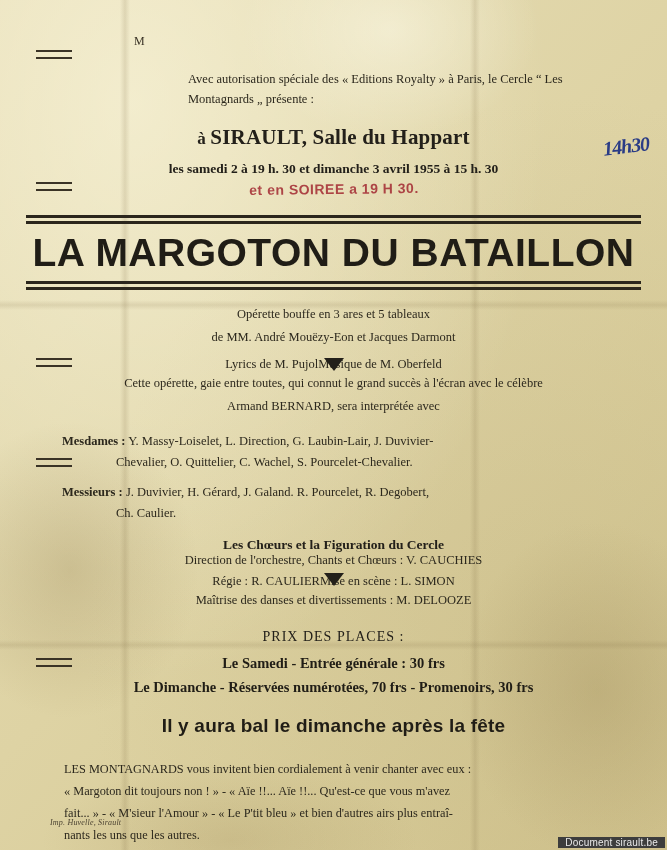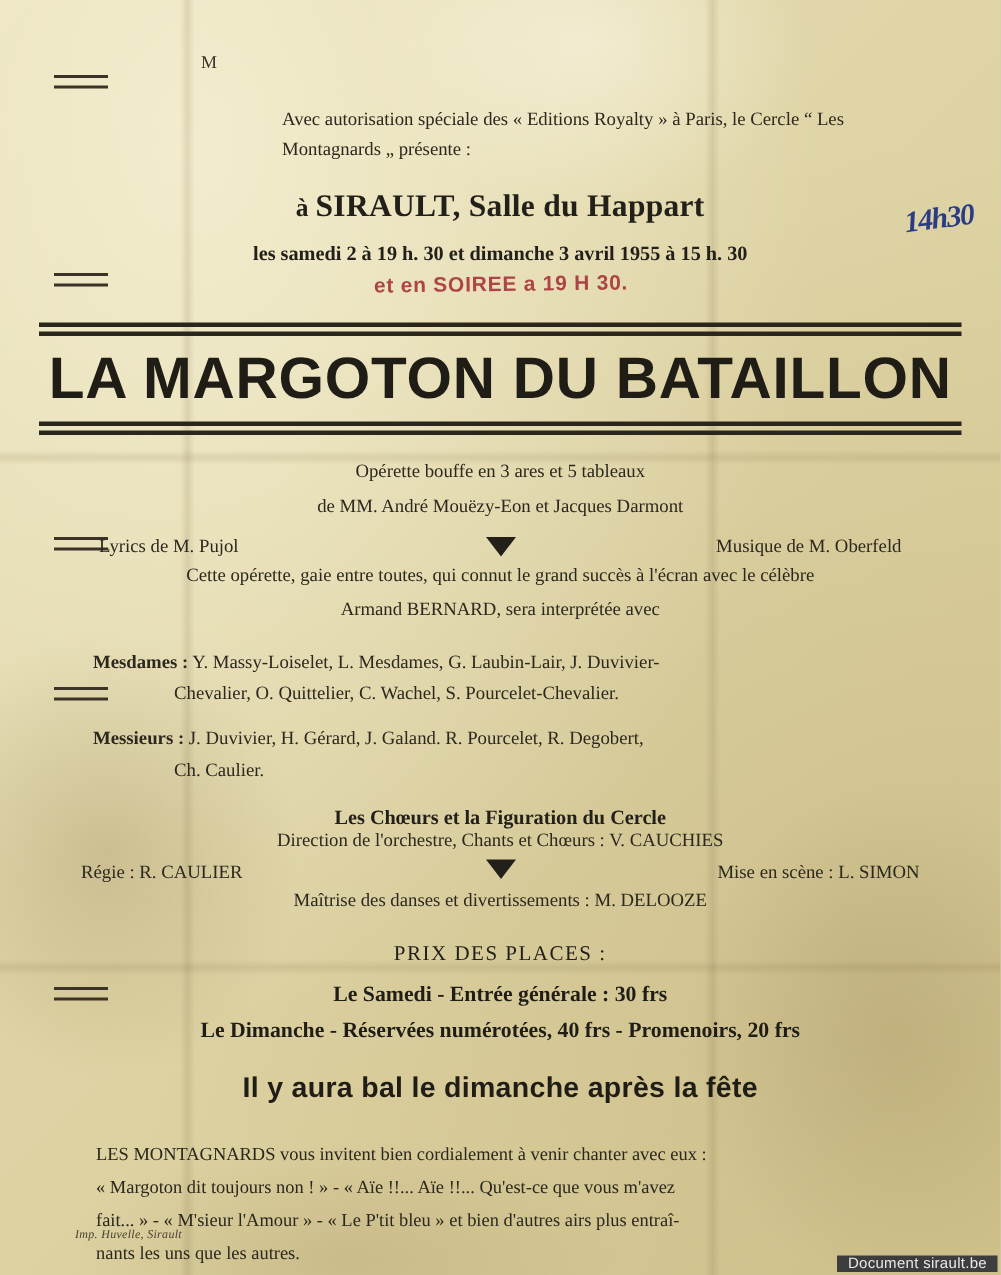--- a/index.html
+++ b/index.html
@@ -163,21 +163,21 @@
   .subline {
     text-align: center;
     font-size: 12.5px;
     line-height: 1.65;
     margin-top: 14px;
     color: #2c281d;
   }
 
   .two-col {
     display: flex;
-    justify-content: space-between;
+    justify-content: center;
     font-size: 12.5px;
     margin-top: 9px;
     padding: 0 18px;
     color: #2c281d;
   }
 
   .triangle {
     width: 0; height: 0;
     border-left: 10px solid transparent;
     border-right: 10px solid transparent;
@@ -333,21 +333,21 @@
 
       <div class="tri-center" style="margin-top:-14px;">
         <div class="triangle"></div>
       </div>
 
       <div class="para-c" style="margin-top:2px;">Cette opérette, gaie entre toutes, qui connut le grand succès à l'écran avec le célèbre</div>
       <div class="para-c" style="margin-top:1px;">Armand BERNARD, sera interprétée avec</div>
 
       <div class="cast" style="padding-left:36px;">
         <b>Mesdames :</b>
-        <span>Y. Massy-Loiselet, L. Mesdames, G. Laubin-Lair, J. Duvivier-</span>
+        <span>Y. Massy-Loiselet, L. Direction, G. Laubin-Lair, J. Duvivier-</span>
         <span class="indent">Chevalier, O. Quittelier, C. Wachel, S. Pourcelet-Chevalier.</span>
       </div>
 
       <div class="cast" style="padding-left:36px; margin-top:8px;">
         <b>Messieurs :</b>
         <span>J. Duvivier, H. Gérard, J. Galand. R. Pourcelet, R. Degobert,</span>
         <span class="indent">Ch. Caulier.</span>
       </div>
 
       <div class="choeurs">Les Chœurs et la Figuration du Cercle</div>
@@ -360,21 +360,21 @@
       </div>
 
       <div class="tri-center" style="margin-top:-16px;">
         <div class="triangle"></div>
       </div>
 
       <div class="para-c" style="margin-top:4px;">Maîtrise des danses et divertissements : M. DELOOZE</div>
 
       <div class="prix-head">PRIX DES PLACES :</div>
       <div class="prix-line">Le Samedi - Entrée générale : 30 frs</div>
-      <div class="prix-line2">Le Dimanche - Réservées numérotées, 40 frs - Promenoirs, 20 frs</div>
+      <div class="prix-line2">Le Dimanche - Réservées numérotées, 70 frs - Promenoirs, 30 frs</div>
 
       <div class="bal">Il y aura bal le dimanche après la fête</div>
 
       <div class="closing" style="margin-left:38px;">
         <div>LES MONTAGNARDS vous invitent bien cordialement à venir chanter avec eux :</div>
         <div>« Margoton dit toujours non ! » - « Aïe !!... Aïe !!... Qu'est-ce que vous m'avez</div>
         <div>fait... » - « M'sieur l'Amour » - « Le P'tit bleu »  et bien d'autres airs plus entraî-</div>
         <div>nants les uns que les autres.</div>
       </div>
 

